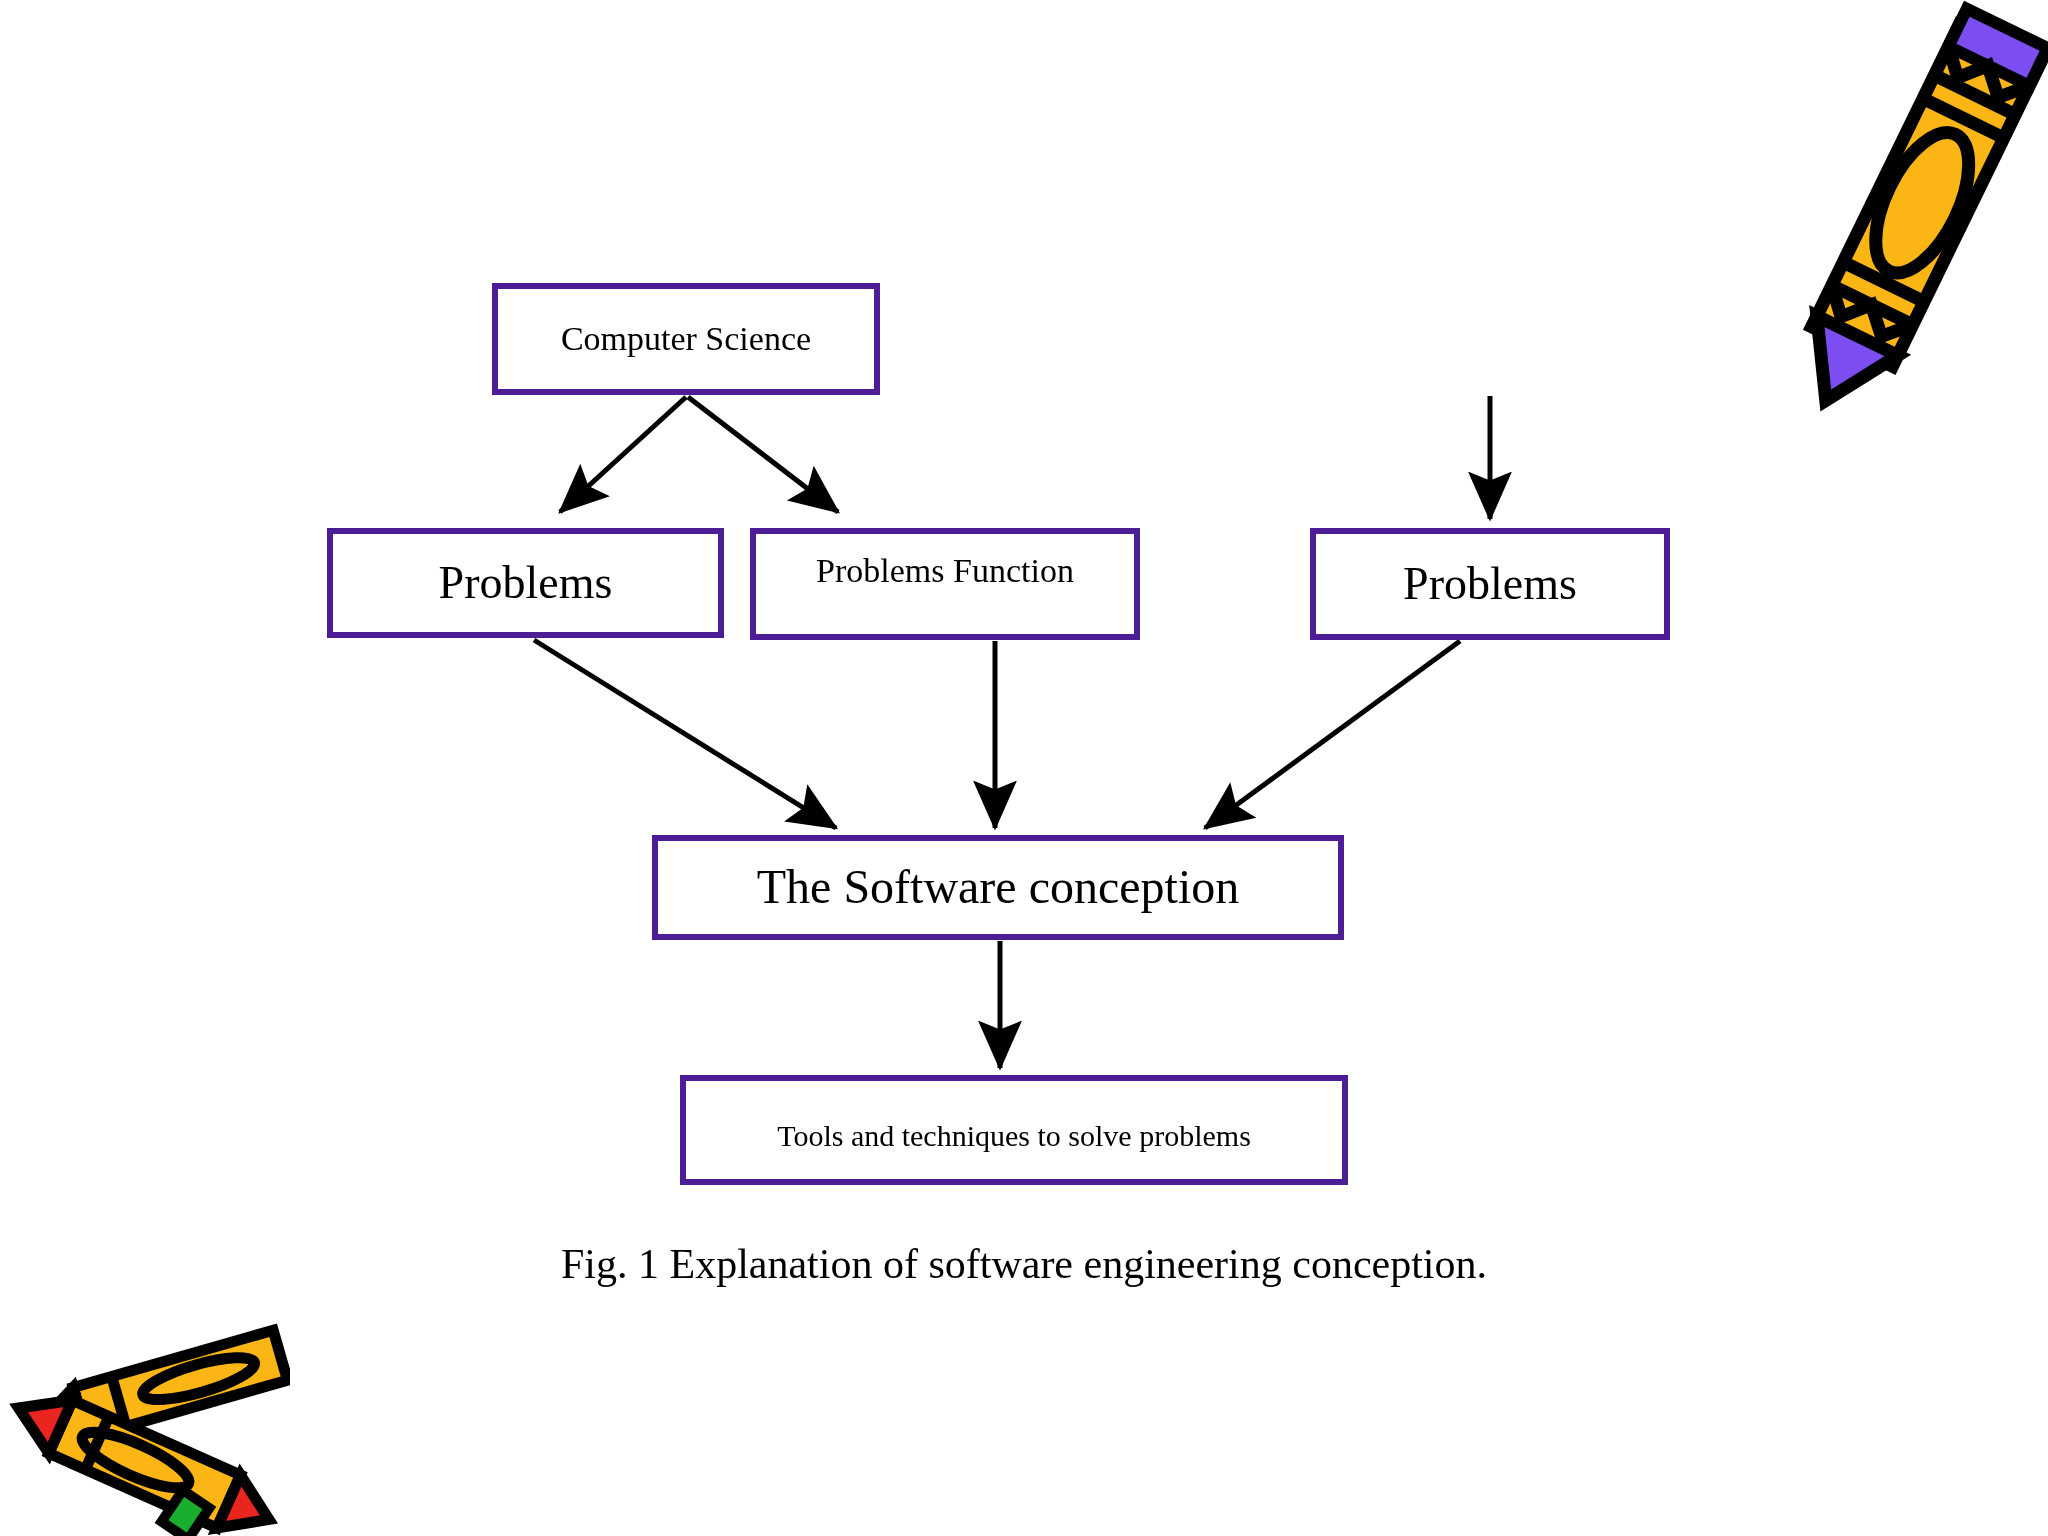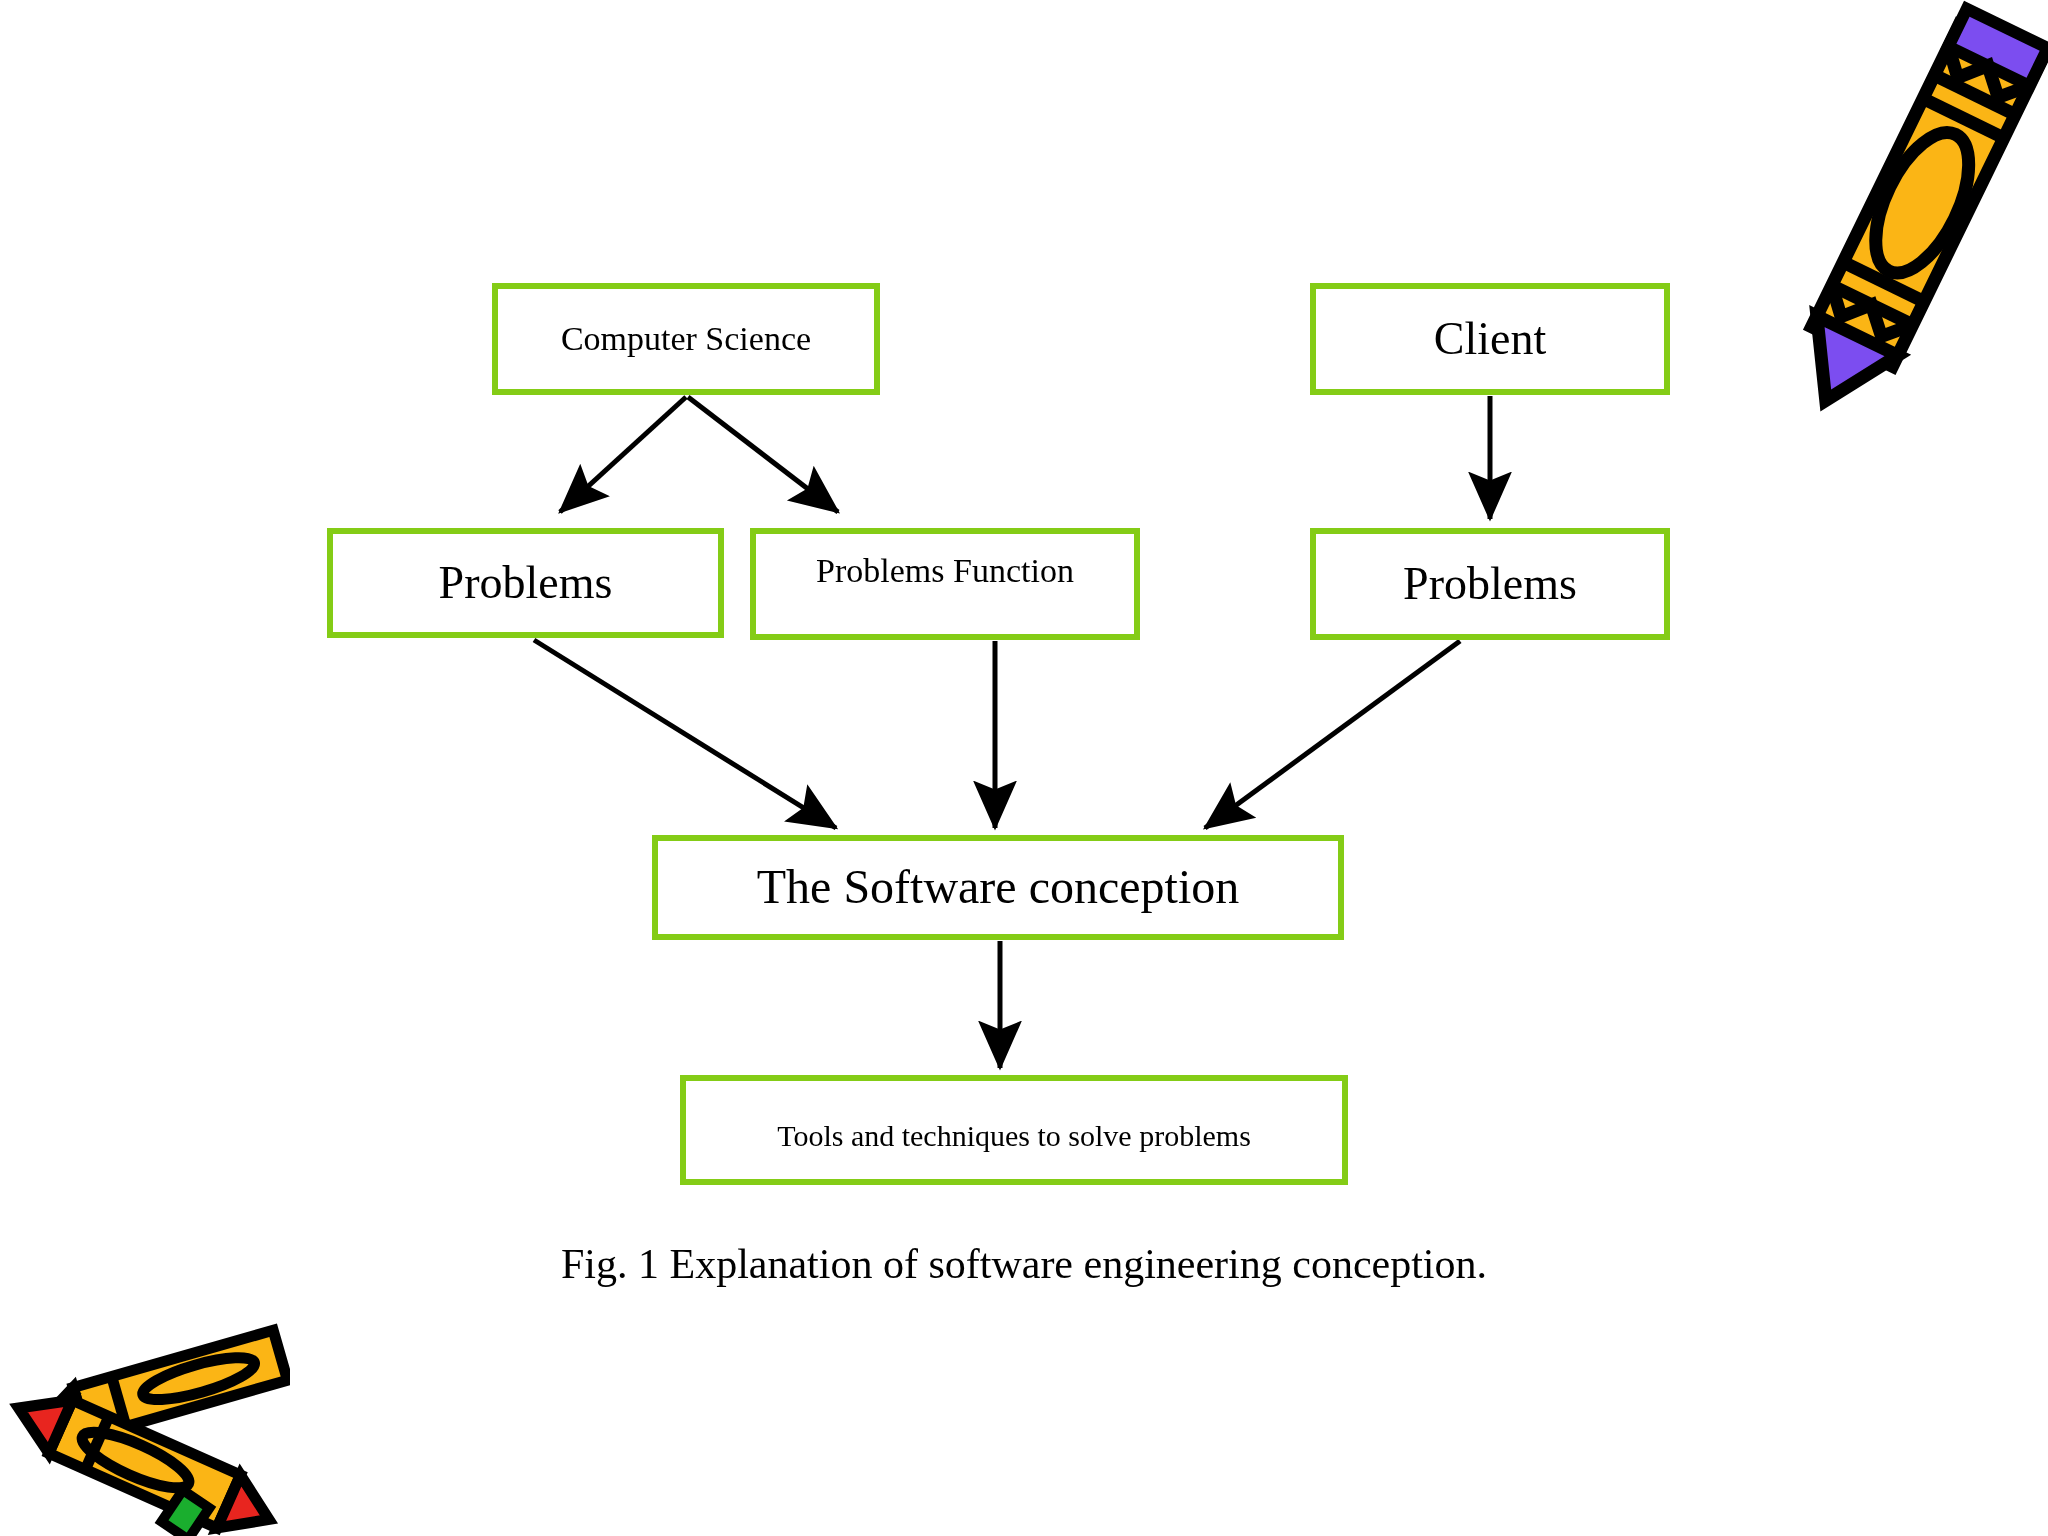--- a/index.html
+++ b/index.html
@@ -20,21 +20,21 @@
     position: absolute;
     left: 0;
     top: 0;
     width: 2048px;
     height: 1536px;
   }
   .node {
     position: absolute;
     box-sizing: border-box;
     background: #ffffff;
-    border: 6px solid #84cc16;
+    border: 6px solid #4c1d95;
     display: flex;
     align-items: center;
     justify-content: center;
     color: #000000;
     z-index: 5;
   }
   .node span {
     display: block;
     white-space: nowrap;
     line-height: 1.1;
@@ -131,23 +131,20 @@
 
     <line x1="1460" y1="641" x2="1205" y2="828" stroke="#000000" stroke-width="5" marker-end="url(#arrowhead)"></line>
 
     <line x1="1000" y1="941" x2="1000" y2="1068" stroke="#000000" stroke-width="5" marker-end="url(#arrowhead)"></line>
   </svg>
 
   <div class="node" id="node-computer-science">
     <span>Computer Science</span>
   </div>
 
-  <div class="node" id="node-client">
-    <span>Client</span>
-  </div>
 
   <div class="node" id="node-theories">
     <span>Problems</span>
   </div>
 
   <div class="node" id="node-computer-function">
     <span>Problems Function</span>
   </div>
 
   <div class="node" id="node-problems">

